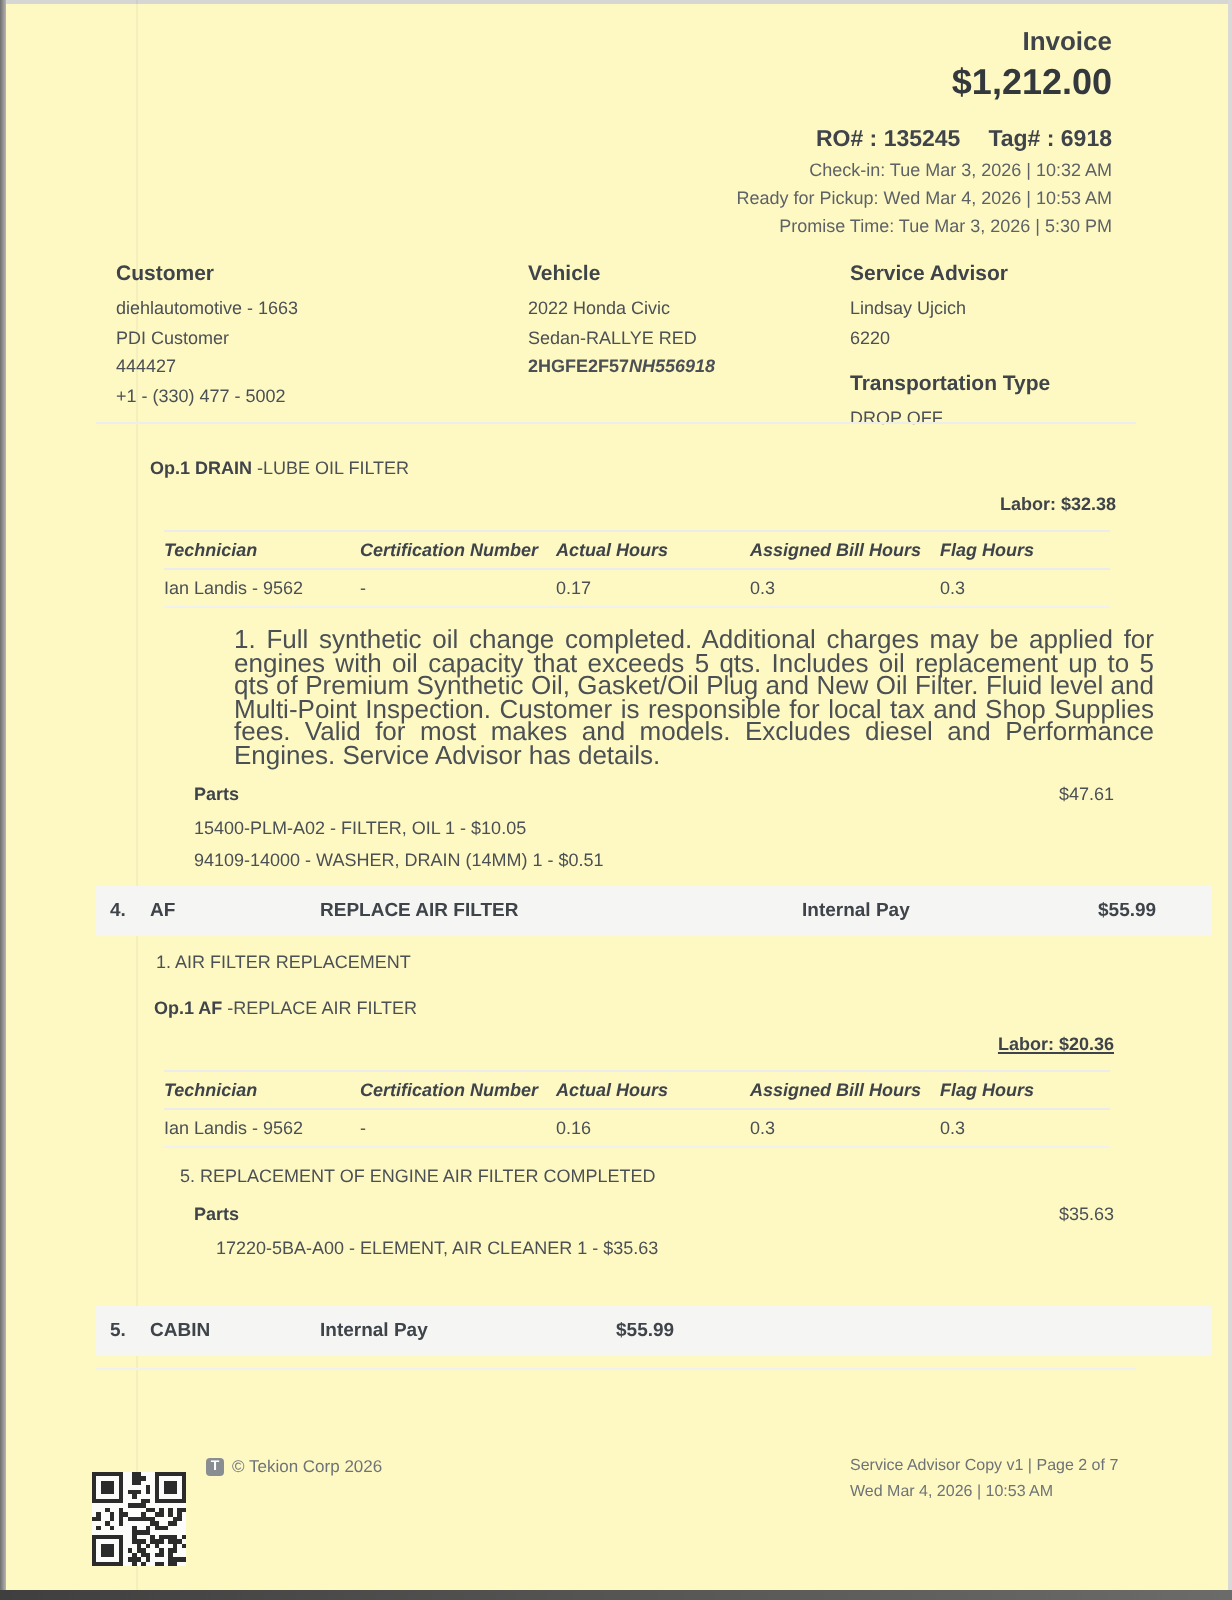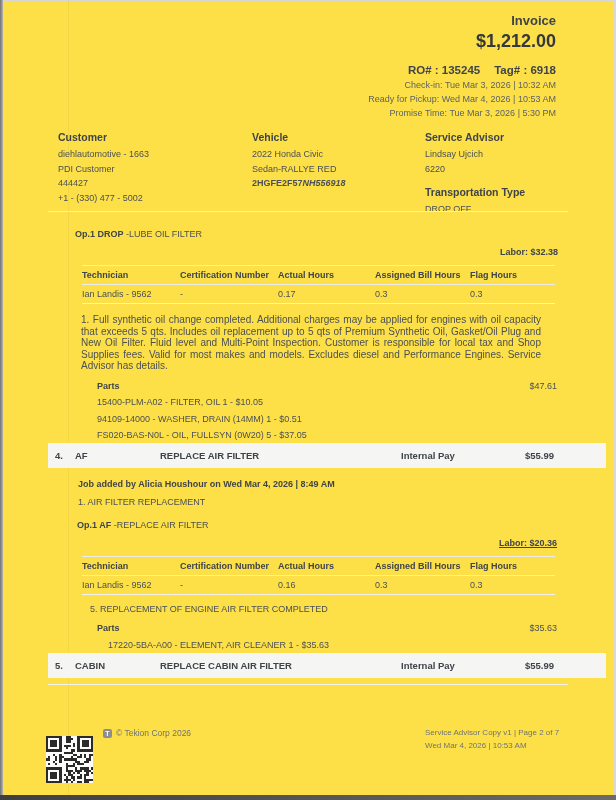--- a/index.html
+++ b/index.html
@@ -1,19 +1,19 @@
 <!DOCTYPE html>
 <html><head>
 <meta charset="utf-8">
 <style>
   * { margin:0; padding:0; box-sizing:border-box; }
   body { font-family:"Liberation Sans", sans-serif; background:#e9e9e7; }
   .page {
     position:relative; width:616px; height:800px; margin:0 auto;
-    background:#fde047; overflow:hidden; color:#4b5055;padding-left:24px;
+    background:#fef9c3; overflow:hidden; color:#4b5055;padding-left:24px;
   }
   
   .edge-top   { position:absolute; top:0; left:0; right:0; height:2px; background:#d6d6d4; }
   .edge-left  { position:absolute; top:0; left:0; bottom:0; width:3px;
                 background:linear-gradient(to right,#6f6f6f,#b5b5b3); }
   .edge-right { position:absolute; top:0; right:0; bottom:0; width:2px; background:#d9d9d7; }
   .edge-bottom{ position:absolute; left:0; right:0; bottom:0; height:5px;
                 background:linear-gradient(to right,#3f3f3f,#6b6b69); }
   .scan-vline { position:absolute; top:0; bottom:5px; left:68px; width:1px; background:rgba(60,60,60,.05); }
   .divider    { position:absolute; left:48px; width:520px; height:1px; background:#ededeb; }
@@ -24,57 +24,57 @@
   .hdr { position:absolute; top:13px; right:60px; text-align:right; }
   .inv-label  { font-size:13px; font-weight:bold; color:#3f444a; }
   .inv-amount { font-size:18px; font-weight:bold; color:#33383d; margin-top:3px; }
   .ro-line    { font-size:11.5px; font-weight:bold; color:#3f444a; margin-top:12px; }
   .ro-line .gap { display:inline-block; width:14px; }
   .meta-line  { font-size:9px; color:#5d6267; margin-top:4px; }
 
   
   .col { position:absolute; top:131px; }
   .col-customer { left:58px;  width:180px; }
-  .col-vehicle  { left:252px; width:170px; }
+  .col-vehicle  { left:264px; width:170px; }
   .col-advisor  { left:425px; width:150px; }
   .col h3 { font-size:10.5px; font-weight:bold; color:#3f444a; }
   .col .ln { font-size:9px; line-height:12.5px; margin-top:2px; color:#4b5055; }
   .col .ln.first { margin-top:5px; }
   .vin { font-weight:bold; color:#3f444a; }
   .vin .it { font-style:italic; }
   .sub-h { font-size:10.5px; font-weight:bold; color:#3f444a; margin-top:11px; }
 
   
   .job { position:absolute; left:58px; width:500px; }
   .job1 { top:216px; }
   .job4 { top:443px; left:0; width:616px; }
   .concern { font-size:9px; margin-left:18px; padding-top:3px; }
   .opline  { font-size:9px; margin-left:17px; margin-top:13px; }
   .laborline { font-size:9px; font-weight:bold; color:#3f444a; text-align:right; margin-top:8px; }
 
   .ttable { margin-left:24px; width:473px; margin-top:8px; font-size:9px; }
   .tt-row { display:flex; }
-  .tt-head { border-top:1px solid #ececea; border-bottom:1px solid #ececea; font-weight:bold; color:#3f444a; }
+  .tt-head { border-top:1px solid #ececea; border-bottom:1px solid #ececea; font-weight:bold; color:#3f444a;font-style:italic; }
   .tt-body { border-bottom:1px solid #f1f1ef; }
   .tt-c { padding:4px 2px 4px 0; }
   .w1{width:98px} .w2{width:98px} .w3{width:97px} .w4{width:95px} .w5{flex:1}
 
-  .story { margin-left:23px; width:460px; margin-top:10px; font-size:10px; line-height:11.5px; text-align:justify; }
+  .story { margin-left:59px; width:460px; margin-top:10px; font-size:13px; line-height:11.5px; text-align:justify; }
   .partsrow { margin-left:39px; width:460px; margin-top:9px; display:flex; justify-content:space-between; font-size:9px; }
   .partsrow .plabel { font-weight:bold; color:#3f444a; }
   .partline { margin-left:39px; margin-top:6.5px; font-size:9px; }
 
   
   .band { margin-left:48px; width:558px; height:25px; background:#f5f5f3;
           display:flex; align-items:center; font-size:9.5px; font-weight:bold; color:#3f444a;
           padding-left:7px; }
   .band .b-num   { width:20px; }
   .band .b-code  { width:85px; }
   .band .b-title { width:241px; }
-  .band .b-pay   { width:124px; }
+  .band .b-pay   { width:148px; }
   .band .b-amt   { flex:1; }
   .band5 { position:absolute; top:653px; left:0; width:616px; }
 
   .job4 .indent { margin-left:78px; }
   .job4 .jobadded { font-size:9px; font-weight:bold; color:#3f444a; margin-top:11px; }
   .job4 .concern2 { font-size:9px; margin-top:8px; }
   .job4 .opline { margin-left:77px; }
   .job4 .laborline { margin-right:59px;text-decoration:underline; }
   .job4 .ttable { margin-left:82px; }
   .job4 .story2 { margin-left:90px; margin-top:9px; font-size:9px; }
@@ -128,21 +128,21 @@
     <h3>Service Advisor</h3>
     <div class="ln first">Lindsay Ujcich</div>
     <div class="ln">6220</div>
     <div class="sub-h">Transportation Type</div>
     <div class="ln first">DROP OFF</div>
   </div>
 
   <div class="divider" style="top:211px"></div>
 
   <div class="job job1">
-    <div class="opline"><span class="bold">Op.1 DROP</span><span> -LUBE OIL FILTER</span></div>
+    <div class="opline"><span class="bold">Op.1 DRAIN</span><span> -LUBE OIL FILTER</span></div>
     <div class="laborline">Labor: $32.38</div>
 
     <div class="ttable">
       <div class="tt-row tt-head">
         <div class="tt-c w1">Technician</div>
         <div class="tt-c w2">Certification Number</div>
         <div class="tt-c w3">Actual Hours</div>
         <div class="tt-c w4">Assigned Bill Hours</div>
         <div class="tt-c w5">Flag Hours</div>
       </div>
@@ -167,21 +167,20 @@
   </div>
 
   <div class="job job4">
     <div class="band">
       <span class="b-num">4.</span>
       <span class="b-code">AF</span>
       <span class="b-title">REPLACE AIR FILTER</span>
       <span class="b-pay">Internal Pay</span>
       <span class="b-amt">$55.99</span>
     </div>
-    <div class="jobadded indent">Job added by Alicia Houshour on Wed Mar 4, 2026 | 8:49 AM</div>
     <div class="concern2 indent">1. AIR FILTER REPLACEMENT</div>
     <div class="opline"><span class="bold">Op.1 AF</span><span> -REPLACE AIR FILTER</span></div>
     <div class="laborline">Labor: $20.36</div>
 
     <div class="ttable">
       <div class="tt-row tt-head">
         <div class="tt-c w1">Technician</div>
         <div class="tt-c w2">Certification Number</div>
         <div class="tt-c w3">Actual Hours</div>
         <div class="tt-c w4">Assigned Bill Hours</div>
@@ -201,21 +200,20 @@
       <span class="plabel">Parts</span>
       <span>$35.63</span>
     </div>
     <div class="partline">17220-5BA-A00 - ELEMENT, AIR CLEANER 1 - $35.63</div>
   </div>
 
   <div class="band5">
     <div class="band">
       <span class="b-num">5.</span>
       <span class="b-code">CABIN</span>
-      <span class="b-title">REPLACE CABIN AIR FILTER</span>
       <span class="b-pay">Internal Pay</span>
       <span class="b-amt">$55.99</span>
     </div>
   </div>
 
   <div class="divider" style="top:684px; background:#f1f1ef"></div>
 
   <svg class="qr" width="47" height="47" viewBox="0 0 21 21" shape-rendering="crispEdges">
       <rect x="0" y="0" width="21" height="21" fill="#fcfcfb"></rect>
       <rect x="9" y="0" width="1" height="1" fill="#2b2b2b"></rect>

